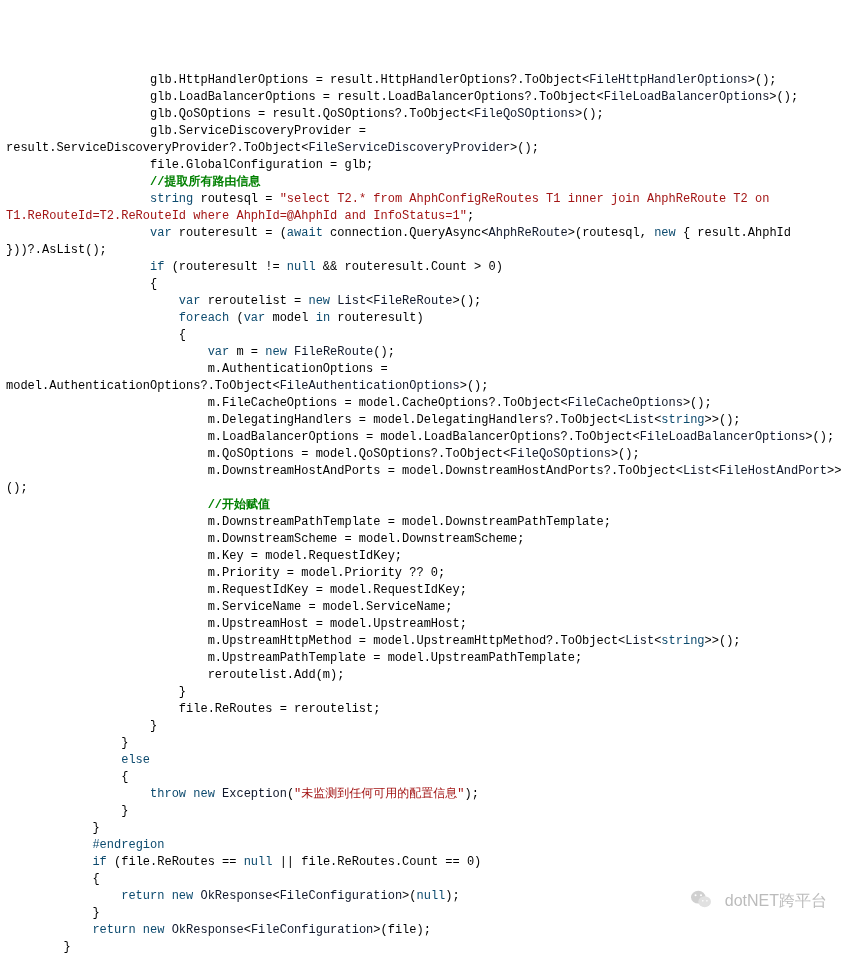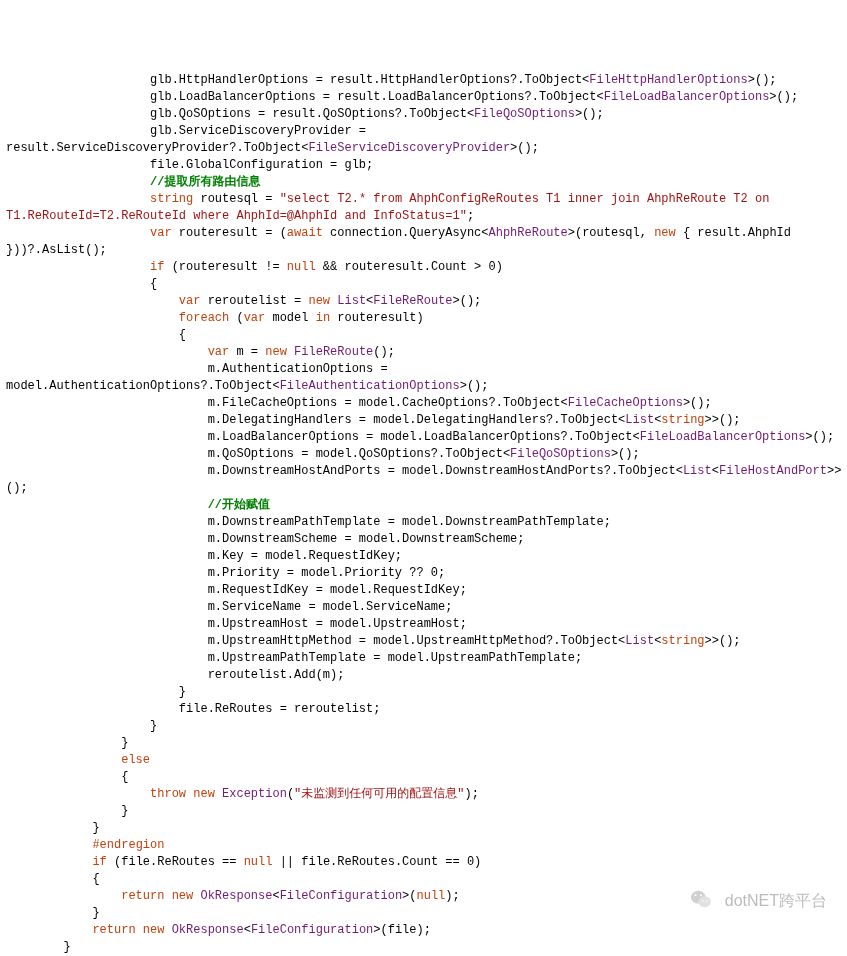--- a/index.html
+++ b/index.html
@@ -8,24 +8,24 @@
     font-size: 12px;
     line-height: 17px;
     background: #fff;
     color: #000;
     padding: 4px 6px;
     white-space: pre;
     overflow: hidden;
     width: 847px;
     position: relative;
   }
-  .kw  { color: #c2410c; }
+  .kw  { color: #0c4a6e; }
   .str { color: #a31515; }
   .cmt { color: #008000; font-weight: bold; }
-  .typ { color: #701a75; }
+  .typ { color: #0f172a; }
   .watermark {
     position: fixed;
     bottom: 28px;
     right: 20px;
     font-family: Arial, sans-serif;
     font-size: 16px;
     color: #b0b0b0;
     display: flex;
     align-items: center;
     gap: 13px;

